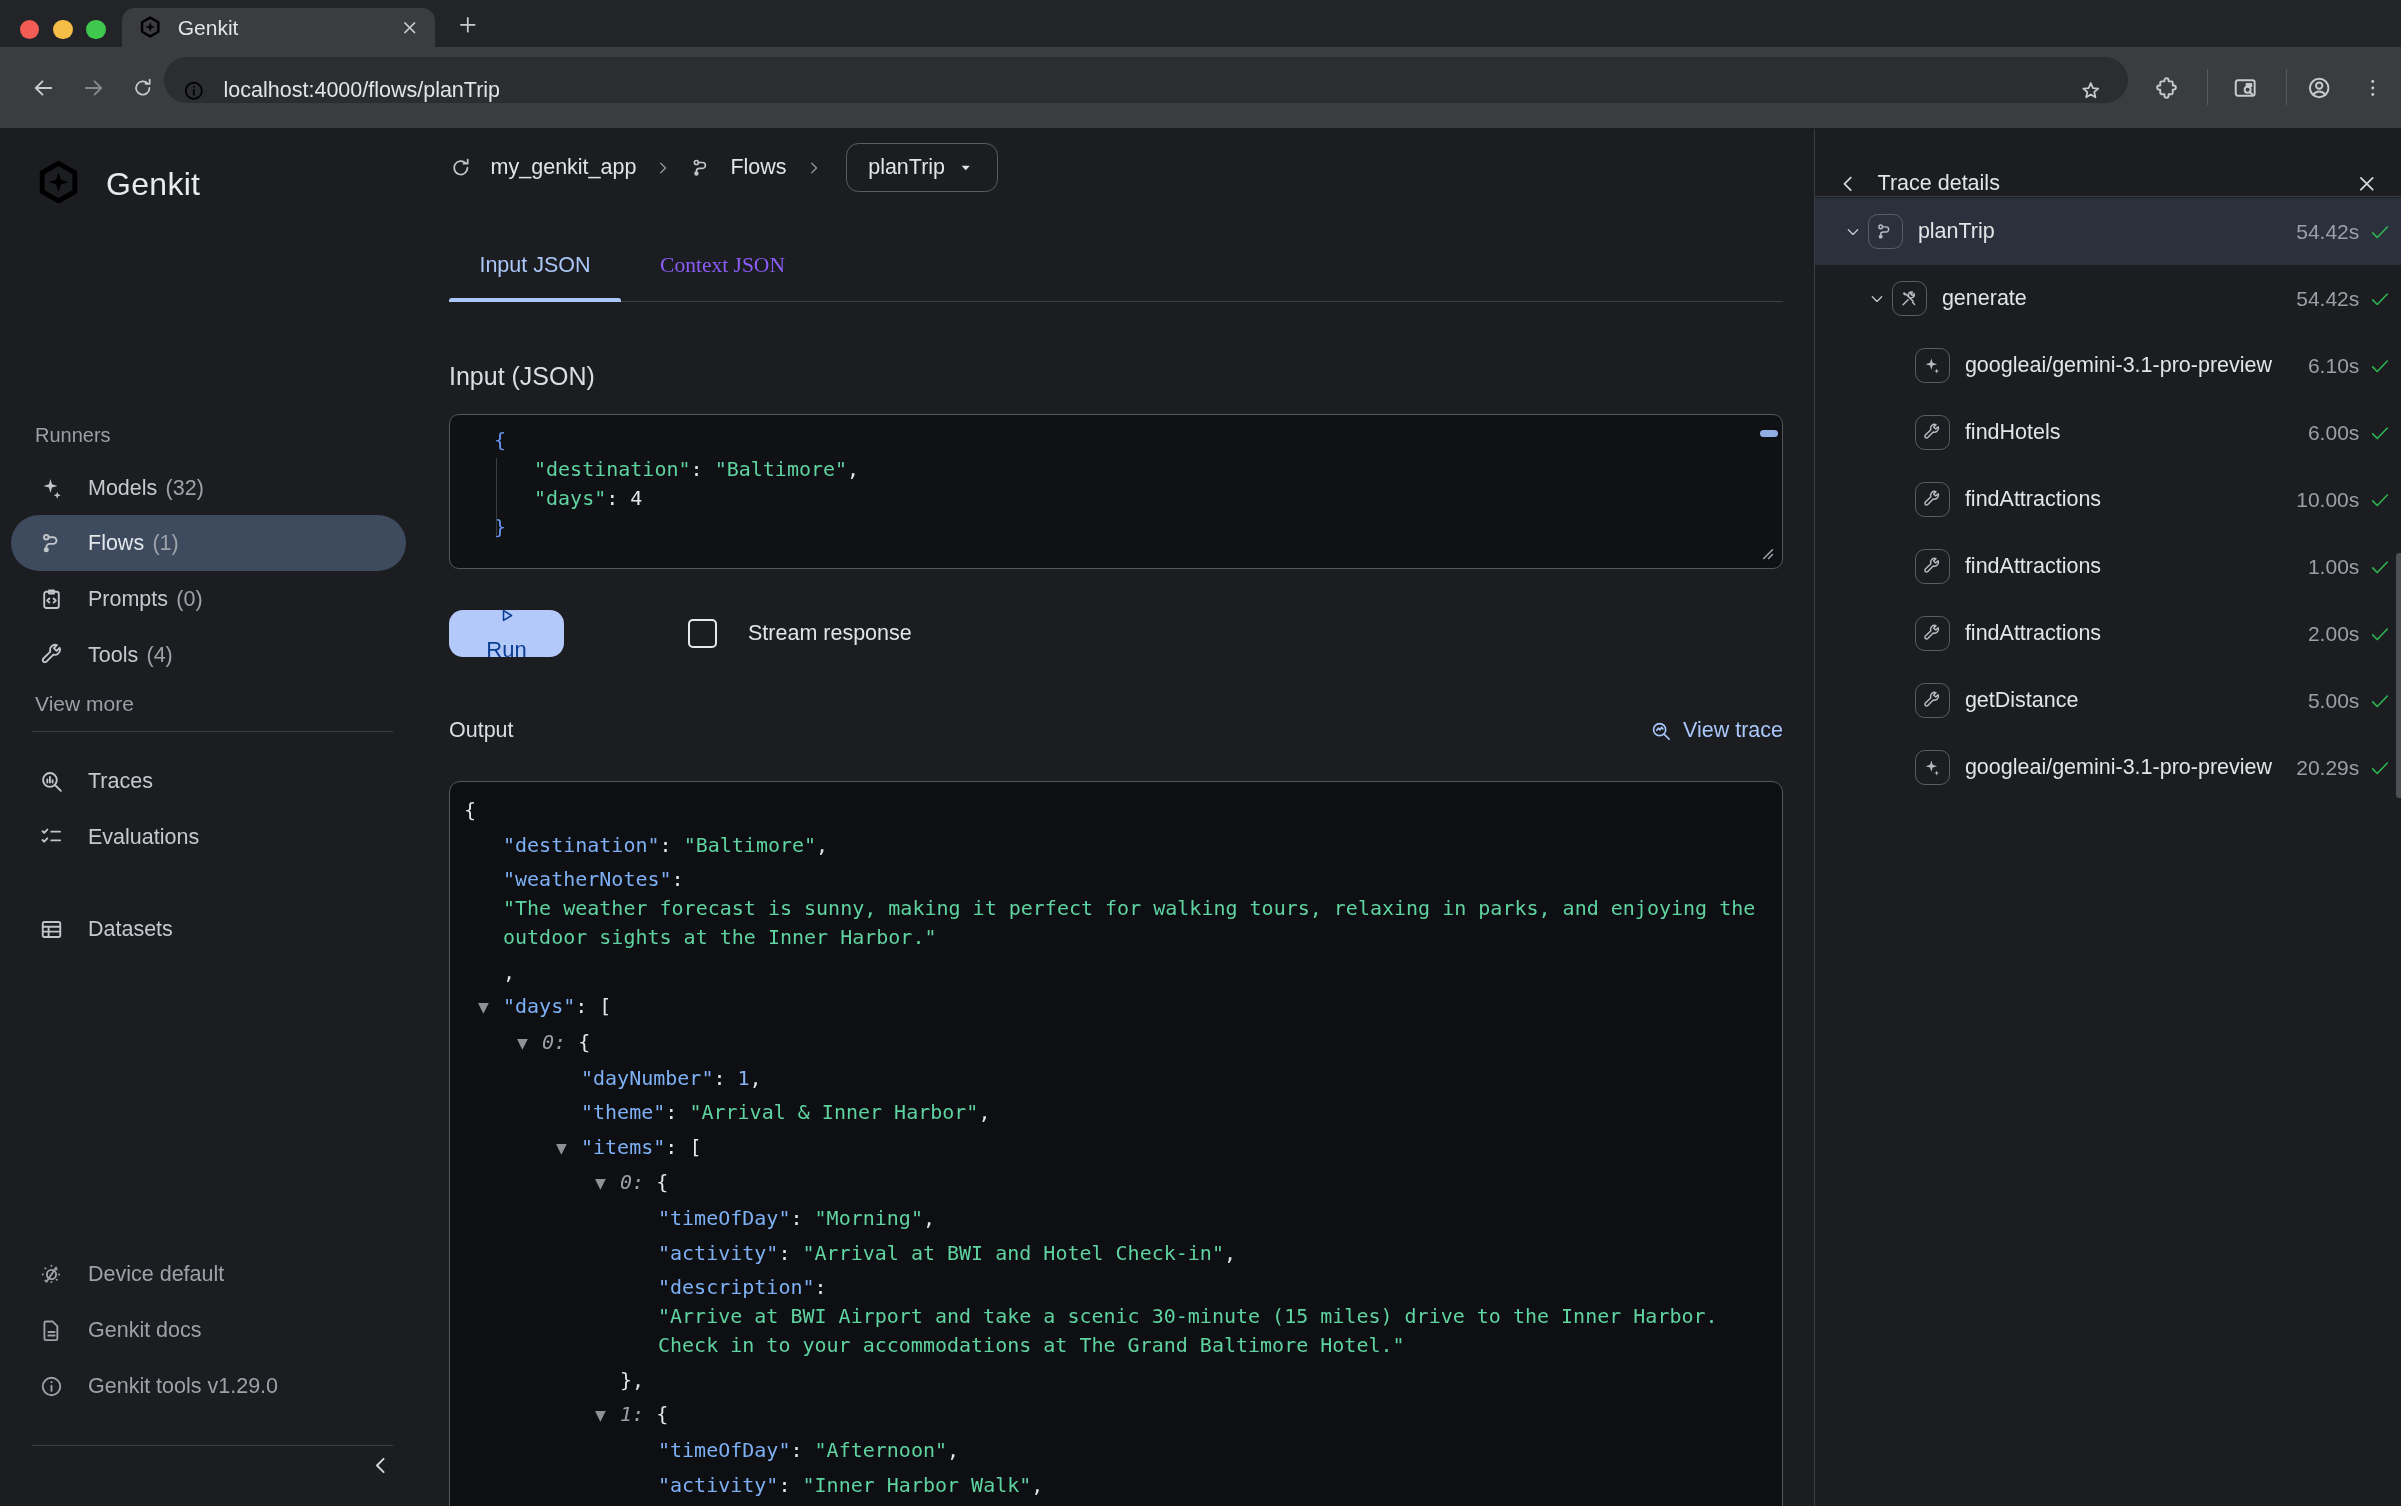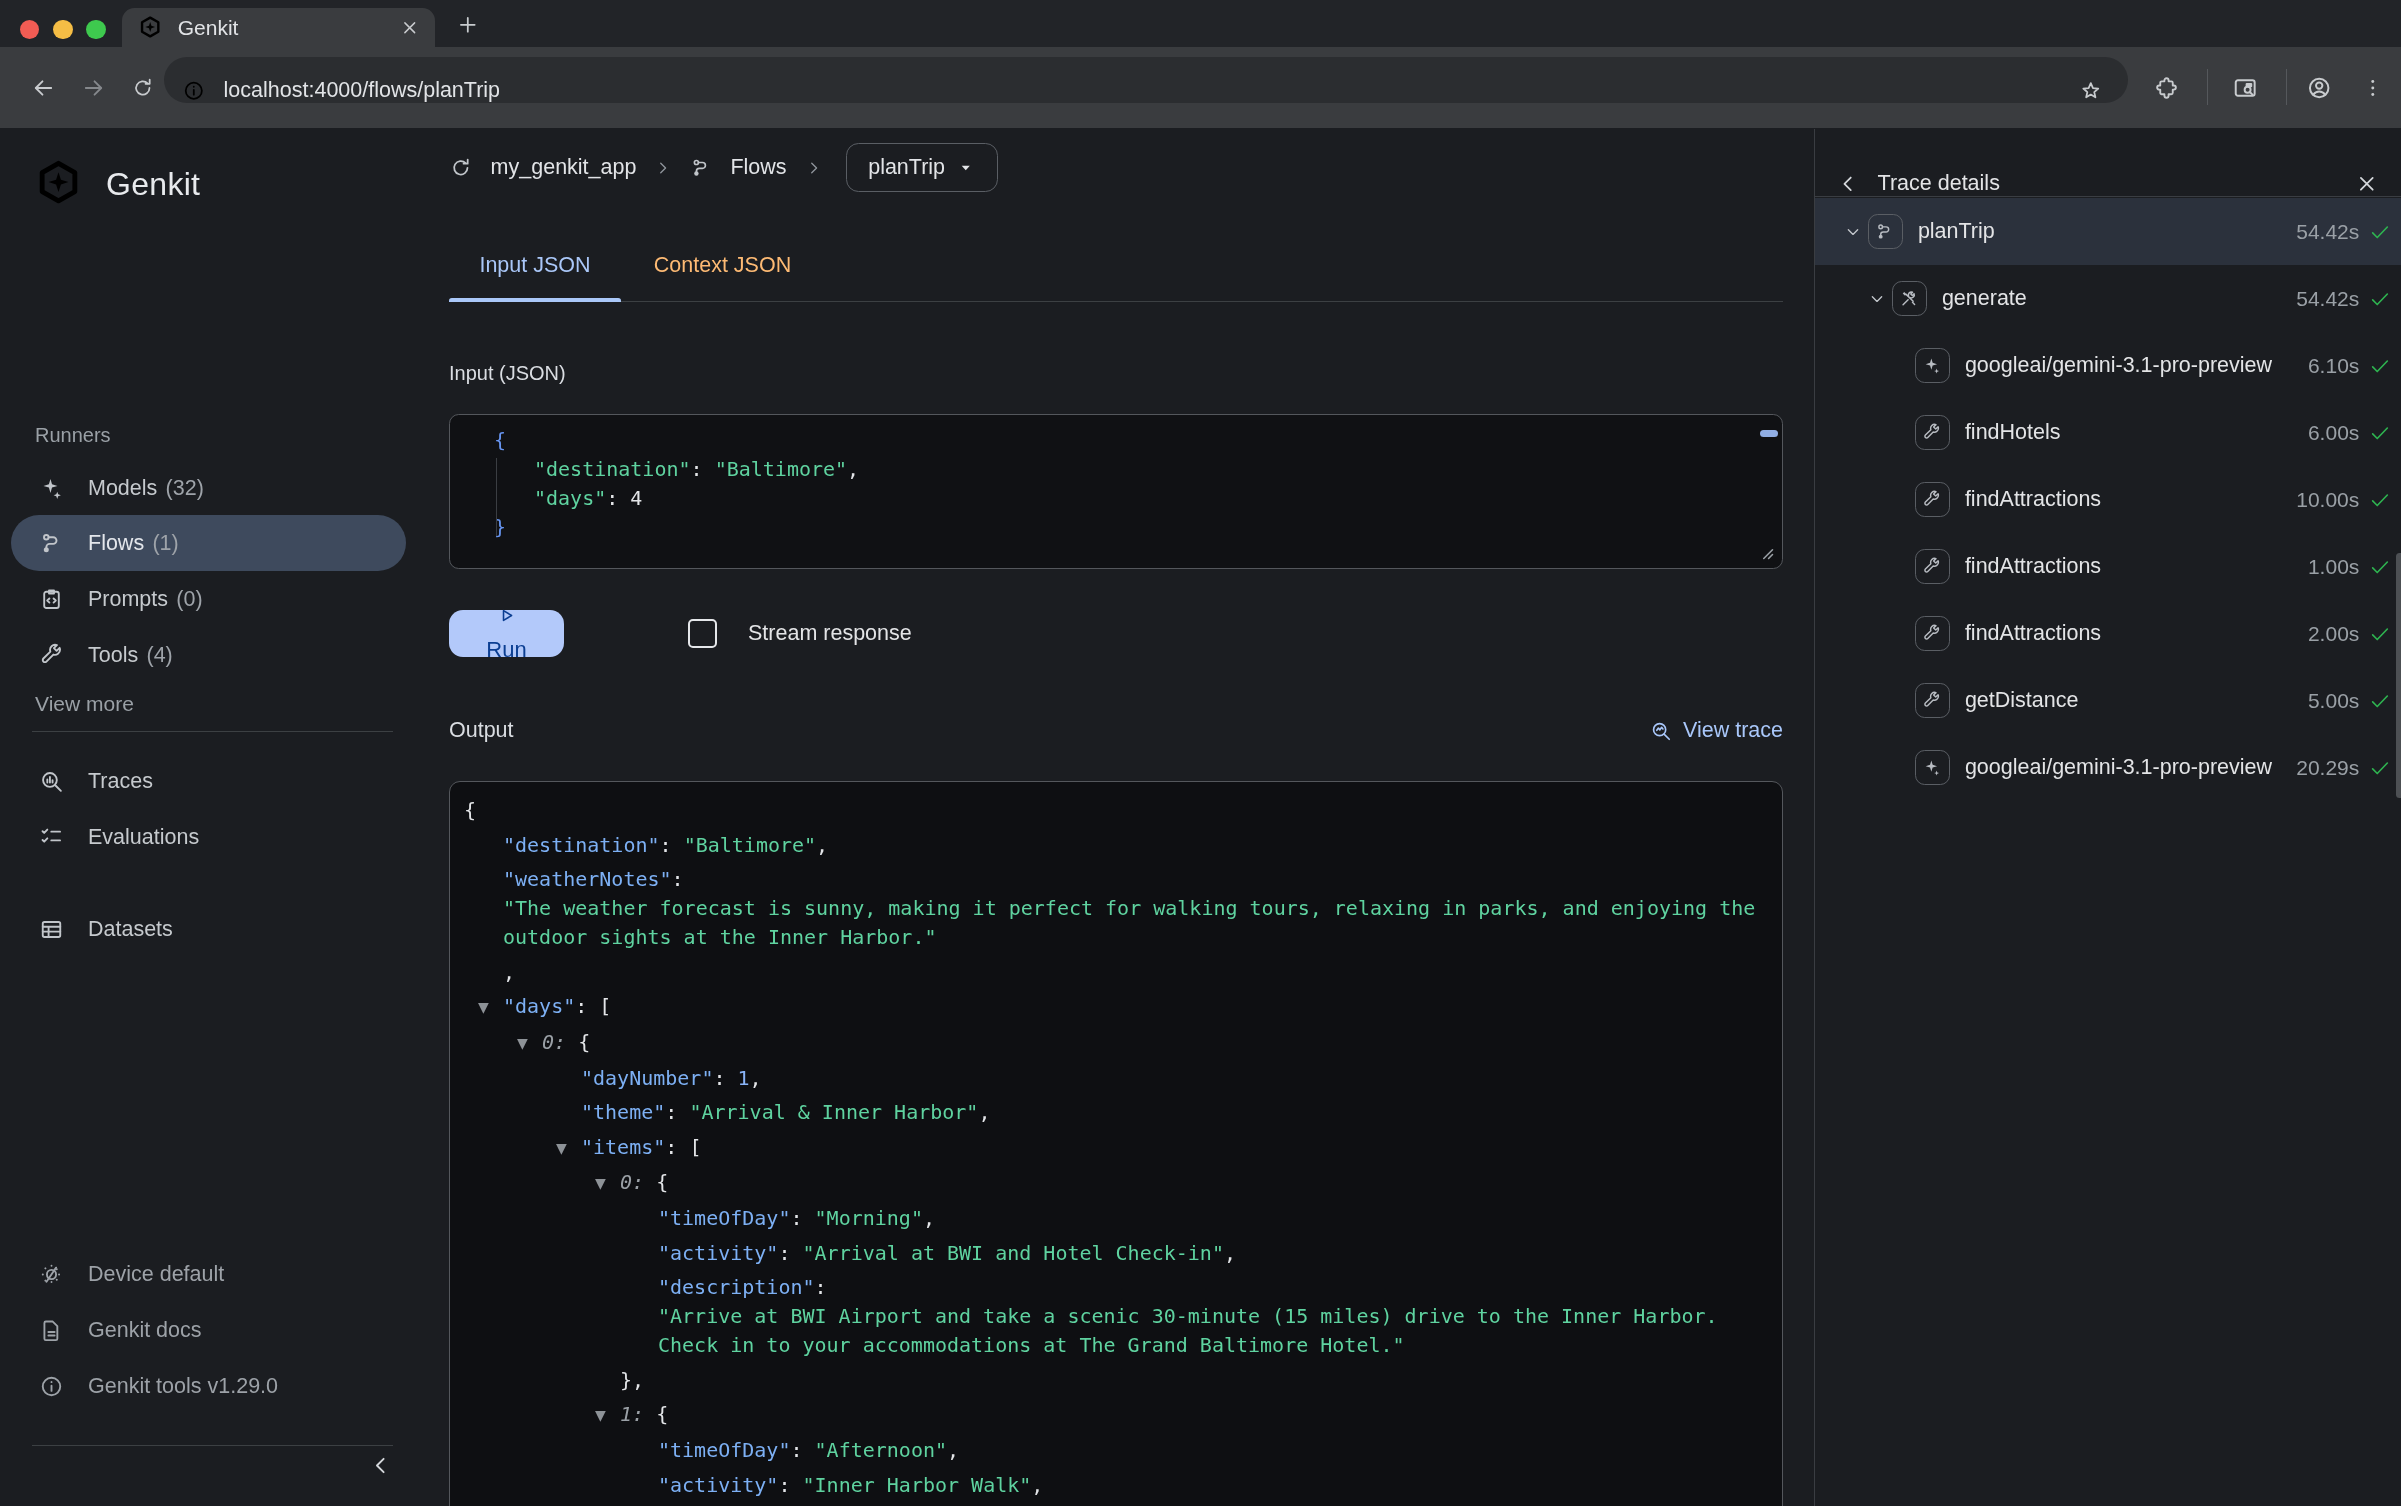--- a/index.html
+++ b/index.html
@@ -47,23 +47,23 @@
   .crumbs { position:absolute; left:32px; top:7px; height:63px; display:flex; align-items:center; gap:18px; }
   .crumb-txt { color:#e2e4e7; font-size:21.5px; }
   .crumb-sep { color:#8f959b; }
   .crumb-flowic { color:#c1c5ca; }
   .flow-select { display:flex; align-items:center; gap:11px; border:1.4px solid #5a5e64; border-radius:12.5px;
     padding:11px 21px; color:#e2e4e7; font-size:21.5px; cursor:pointer; margin-left:5.6px; }
   .tabsrow { position:absolute; left:32px; top:101px; width:1334px; height:72px; border-bottom:1.4px solid #3c4043;
     display:flex; }
   .ptab { height:100%; display:flex; align-items:center; justify-content:center; font-size:21.5px; cursor:pointer; position:relative; }
   .ptab.t1 { width:172px; color:#aac7f8; }
-  .ptab.t2 { width:203px; color:#fdba74; }
+  .ptab.t2 { width:203px; color:#8b5cf6;font-family:Liberation Serif, serif; }
   .ptab .underline { position:absolute; left:0; bottom:-1.4px; width:100%; height:4.9px; background:#aac7f8; border-radius:2.8px 2.8px 0 0; }
-  .inlabel { position:absolute; left:32px; top:233px; color:#dadde2; font-size:20px;text-align:right; }
+  .inlabel { position:absolute; left:32px; top:233px; color:#dadde2; font-size:25px;text-align:right; }
   .editor { position:absolute; left:32px; top:285px; width:1334px; height:155px; background:#101114;
     border:1.4px solid #54575c; border-radius:9.7px; padding:11px 0 0 44px; }
   .editor .guide { position:absolute; left:46px; top:43px; width:1.4px; height:78px; background:#3b3e43; }
   .ed-scroll { position:absolute; right:4.2px; top:15.3px; width:18px; height:6.3px; background:#91aee4; border-radius:3.5px; }
   .ed-resize { position:absolute; right:5.6px; bottom:5.6px; width:21px; height:21px; color:#9aa0a6; }
   .codeline { font-family:"DejaVu Sans Mono", monospace; font-size:20px; line-height:29px; white-space:pre; }
   .tb{color:#6795f1} .tg{color:#5fd3a0} .tp{color:#e3e5e8} .tk{color:#7db0f4} .tn{color:#8ab4f8}
   .ti{color:#9aa0a6; font-style:italic}
   .tri { display:inline-block; width:25px; color:#8d9297; font-size:14px; font-family:"DejaVu Sans",sans-serif; vertical-align:middle; }
   .runrow { position:absolute; left:32px; top:481px; display:flex; align-items:center; }

